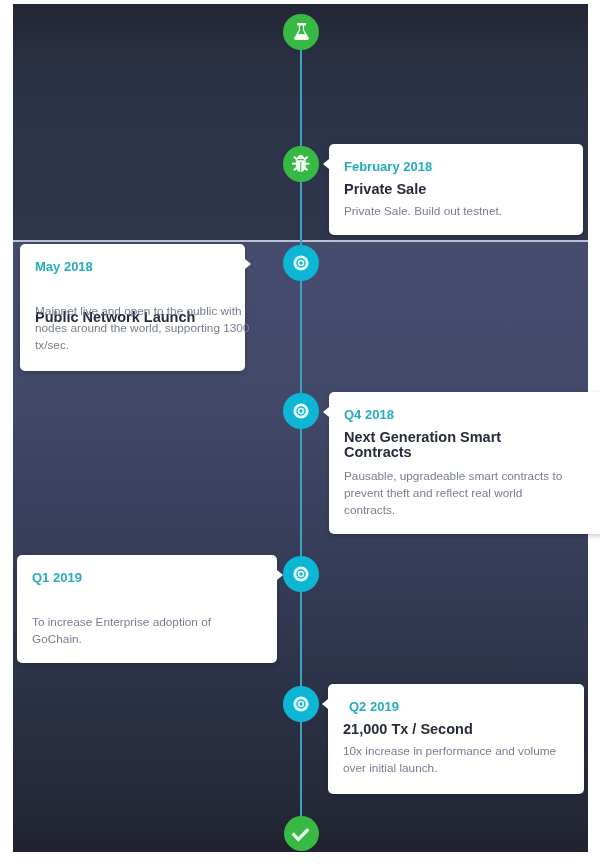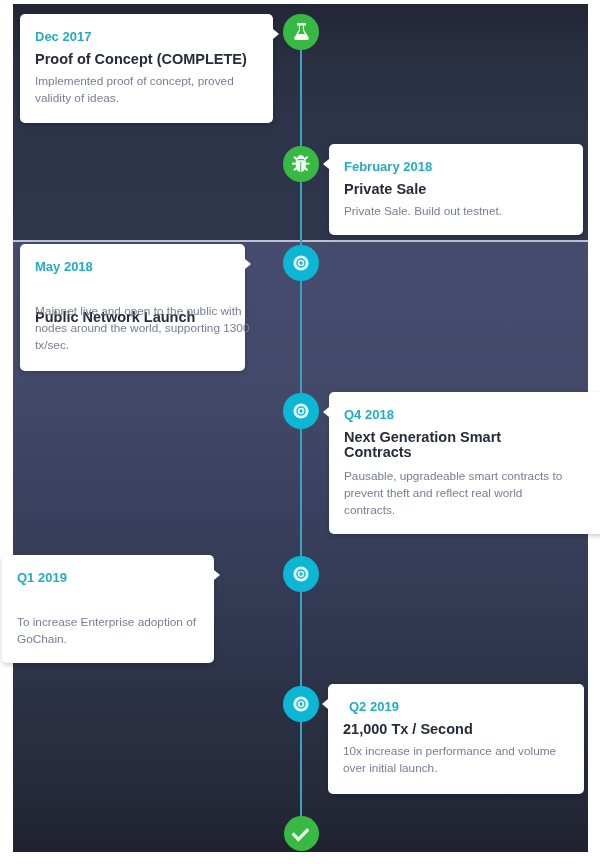--- a/index.html
+++ b/index.html
@@ -30,26 +30,20 @@
 </style>
 </head>
 <body>
 
 <div class="stage">
   <div class="band b1"></div>
   <div class="band b2"></div>
   <div class="sep"></div>
   <div class="spine" style="top:30px;height:806px;"></div>
 
-  <div class="card" style="left:20px;top:14px;width:253px;height:109px;">
-    <div class="arw arw-r" style="right:-6.3px;top:14.5px;"></div>
-    <div class="date" style="left:15px;top:15px;">Dec 2017</div>
-    <div class="title" style="left:15px;top:38px;width:230px;">Proof of Concept (COMPLETE)</div>
-    <div class="desc" style="left:15px;top:59px;width:218px;">Implemented proof of concept, proved validity of ideas.</div>
-  </div>
 
   <div class="node green" style="left:283px;top:13.5px;width:36px;height:36px;">
     <svg width="15" height="17" viewBox="0 0 15 17" fill="#f2fff2">
         <path fill-rule="evenodd" d="M3.0 0h9.0v2.5h-1.9v4.6l4.55 7.4c0.8 1.3 -0.2 2.5 -1.55 2.5h-11.2c-1.35 0 -2.35 -1.2 -1.55 -2.5l4.55 -7.4v-4.6h-1.9z M6.0 2.5v5.1l-2.0 3.3h7.0l-2.0 -3.3v-5.1z"></path>
       </svg>
   </div>
 
   <div class="card" style="left:329px;top:144px;width:254px;height:91px;">
     <div class="arw arw-l" style="left:-6.3px;top:15.3px;"></div>
     <div class="date" style="left:15px;top:15px;">February 2018</div>
@@ -93,21 +87,21 @@
   </div>
 
   <div class="node cyan" style="left:283px;top:393px;width:36px;height:36px;">
     <svg width="16" height="16" viewBox="0 0 16 16">
         <circle cx="8" cy="8" r="7.6" fill="#e6fdff"></circle>
         <circle cx="8" cy="8" r="4.0" fill="none" stroke="#0bb7d4" stroke-width="1.45"></circle>
         <circle cx="8" cy="8" r="1.65" fill="#0bb7d4"></circle>
       </svg>
   </div>
 
-  <div class="card" style="left:2px;top:555px;width:212px;height:108px;">
+  <div class="card" style="left:17px;top:555px;width:260px;height:108px;">
     <div class="arw arw-r" style="right:-6.3px;top:14.5px;"></div>
     <div class="date" style="left:15px;top:15px;">Q1 2019</div>
     <div class="desc" style="left:15px;top:59px;width:200px;">To increase Enterprise adoption of GoChain.</div>
   </div>
 
   <div class="node cyan" style="left:283px;top:556px;width:36px;height:36px;">
     <svg width="16" height="16" viewBox="0 0 16 16">
         <circle cx="8" cy="8" r="7.6" fill="#e6fdff"></circle>
         <circle cx="8" cy="8" r="4.0" fill="none" stroke="#0bb7d4" stroke-width="1.45"></circle>
         <circle cx="8" cy="8" r="1.65" fill="#0bb7d4"></circle>

